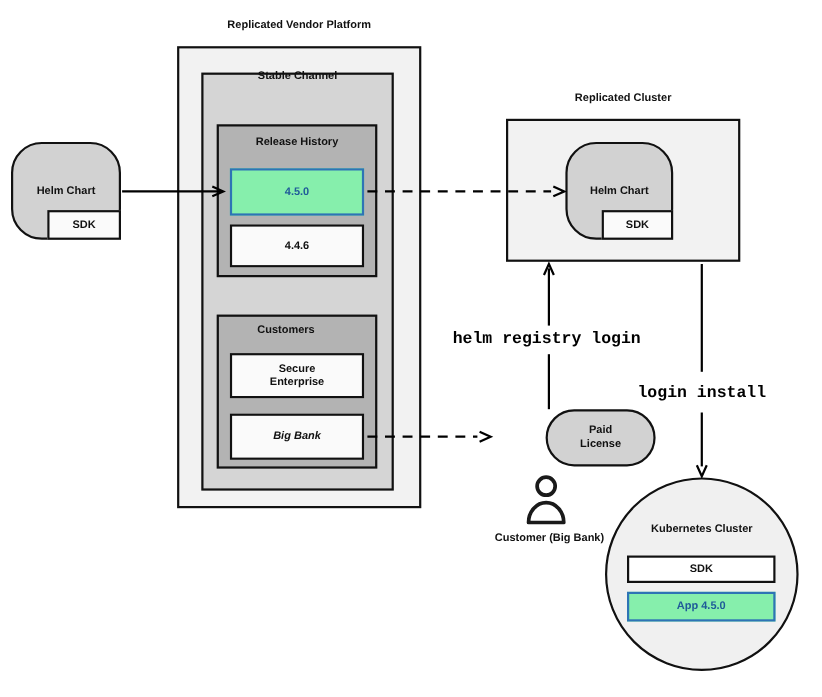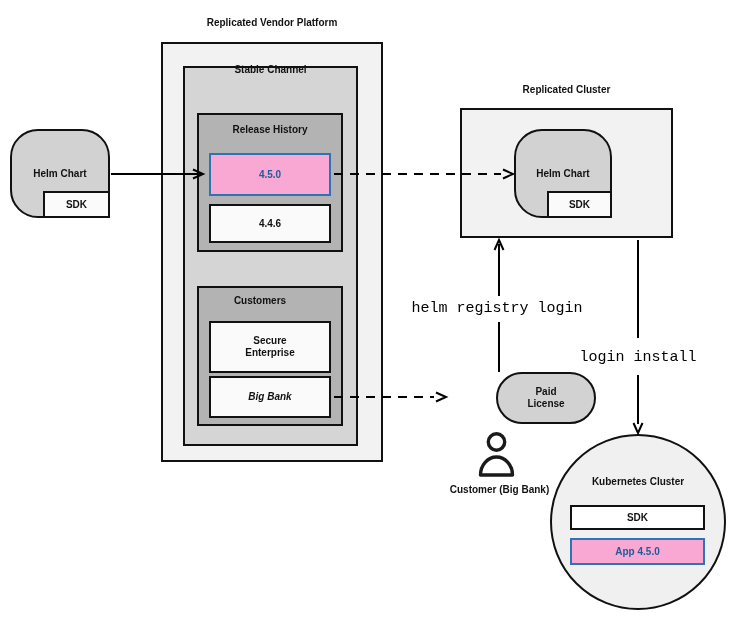--- a/index.html
+++ b/index.html
@@ -12,33 +12,33 @@
   }
   .abs { position: absolute; box-sizing: border-box; }
   .box { border: 2px solid #111; }
   .lbl {
     font-weight: bold; font-size: 10px; color: #111;
     text-align: center; line-height: 1.18;
   }
   .flexc { display: flex; align-items: center; justify-content: center; }
   .cmd {
     font-family: "Liberation Mono", monospace;
-    font-weight: normal; font-size: 15px; color: #000;
+    font-weight: bold; font-size: 15px; color: #000;
     text-align: center; white-space: nowrap;
   }
   
   .fill-container { background: #f2f2f2; }
   .fill-channel   { background: #d5d5d5; }
   .fill-panel     { background: #b3b3b3; }
   .fill-chart     { background: #d2d2d2; border-radius: 28px; }
   .fill-item      { background: #fafafa; }
   .fill-white     { background: #ffffff; }
   .fill-circle    { background: #f0f0f0; }
   .highlight {
-    background: #f9a8d4;
+    background: #86efac;
     border: 2px solid #2e74b5;
     color: #1f5b99;
   }
   .highlight .lbl, .hl-text { color: #1f5b99; }
   .circle { border-radius: 50%; }
   svg.overlay { position: absolute; left: 0; top: 0; pointer-events: none; }
 </style>
 </head>
 <body>
 
@@ -56,21 +56,21 @@
   <span class="lbl hl-text">4.5.0</span>
 </div>
 
 <div class="abs box fill-item flexc" style="left:209px; top:204px; width:122px; height:39px;">
   <span class="lbl">4.4.6</span>
 </div>
 
 <div class="abs box fill-panel" style="left:197px; top:286px; width:146px; height:140px;"></div>
 <div class="abs lbl" style="left:197px; top:295px; width:126px;">Customers</div>
 
-<div class="abs box fill-item flexc" style="left:209px; top:321px; width:122px; height:52px;">
+<div class="abs box fill-item flexc" style="left:209px; top:321px; width:122px; height:41px;">
   <span class="lbl" style="width:80px;">Secure Enterprise</span>
 </div>
 
 <div class="abs box fill-item flexc" style="left:209px; top:376px; width:122px; height:42px;font-style:italic;">
   <span class="lbl">Big Bank</span>
 </div>
 
 <div class="abs box fill-chart flexc" style="left:10px; top:129px; width:100px; height:89px;">
   <span class="lbl">Helm Chart</span>
 </div>

